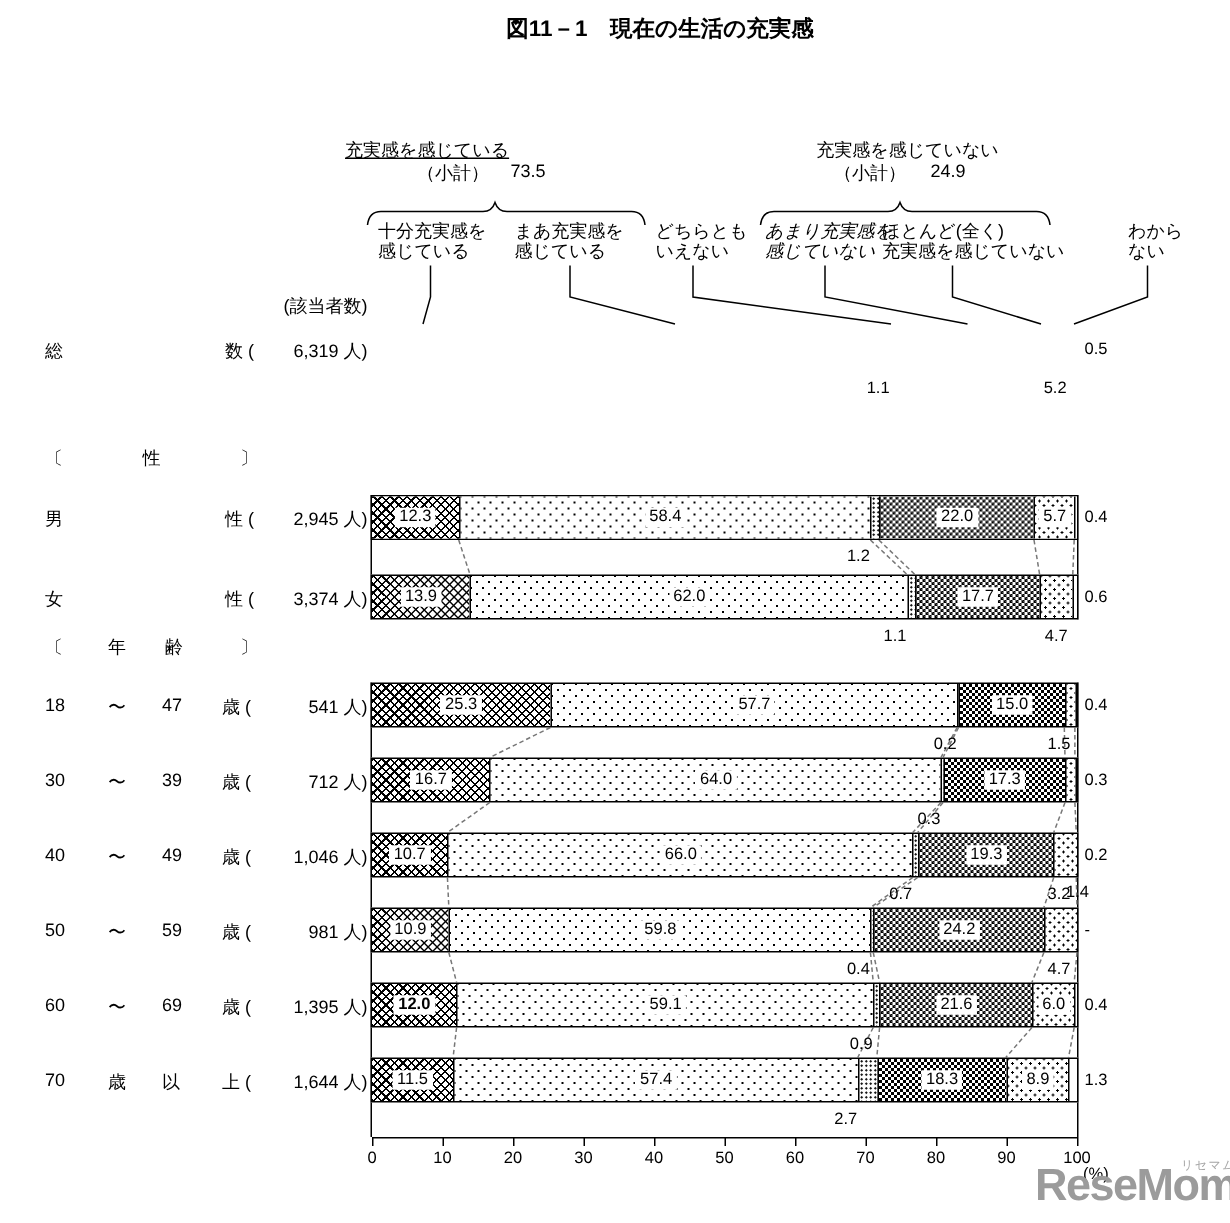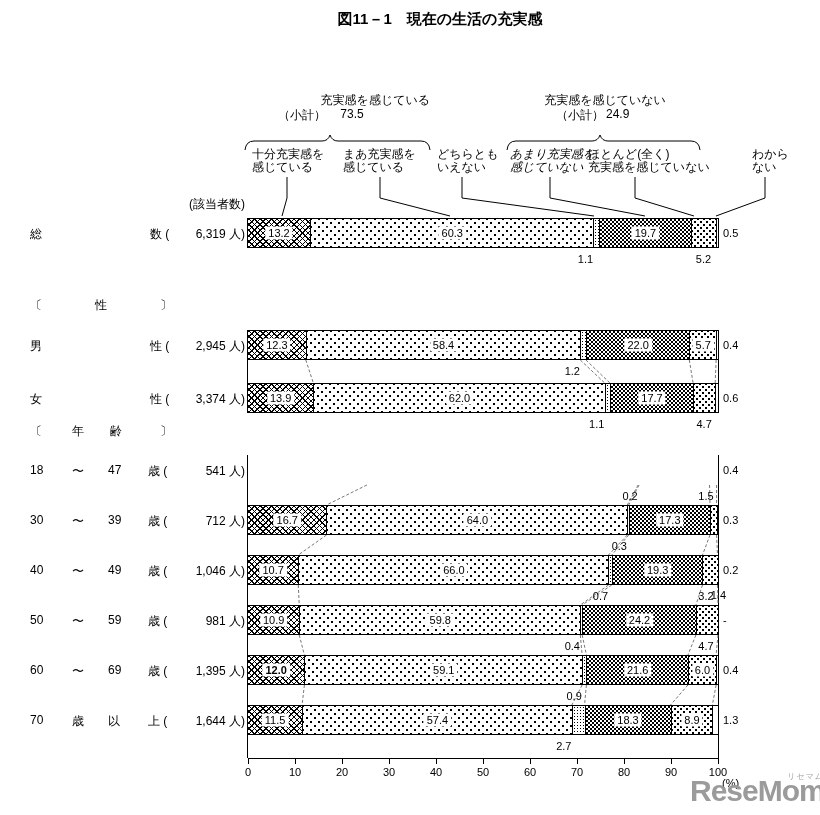--- a/index.html
+++ b/index.html
@@ -1,26 +1,26 @@
 <!DOCTYPE html>
 <html><head>
 <meta charset="utf-8">
 <style>
   html,body{margin:0;padding:0;background:#fff;}
   #page{position:relative;width:820px;height:815px;background:#fff;overflow:hidden;
         font-family:"Liberation Sans","DejaVu Sans",sans-serif;color:#000;}
   .abs{position:absolute;}
   #title{top:10px;left:440px;transform:translateX(-50%);font-size:15px;font-weight:bold;white-space:nowrap;}
   .ann{font-size:12px;white-space:nowrap;}
-  #pos-l1{left:230px;top:92px;width:200px;text-align:right;}
+  #pos-l1{left:230px;top:92px;width:200px;text-align:left;text-decoration:underline;}
   #pos-l2a{left:262px;top:107px;width:80px;text-align:center;}
   #pos-l2b{left:326px;top:107px;width:52px;text-align:center;}
   #neg-l1{left:505px;top:92px;width:200px;text-align:center;}
   #neg-l2a{left:540px;top:107px;width:80px;text-align:center;}
-  #neg-l2b{left:606px;top:107px;width:52px;text-align:left;}
+  #neg-l2b{left:606px;top:107px;width:52px;text-align:center;}
   #respondents{left:140px;top:196px;width:105px;text-align:right;font-size:12px;}
   .col-label{position:absolute;font-size:12px;line-height:13px;white-space:pre-line;}
   .hdr-char,.row-part{position:absolute;font-size:12px;white-space:nowrap;}
   .row-count{position:absolute;font-size:12px;white-space:nowrap;text-align:right;left:158px;width:87px;}
   .bar{position:absolute;box-sizing:border-box;left:247px;width:472px;height:30px;border:1px solid #000;background:#fff;}
   .seg{position:absolute;top:0;height:28px;box-sizing:border-box;}
   .seg-div{border-left:1px solid #000;}
   .seg-val{position:absolute;top:50%;left:50%;transform:translate(-50%,-50%);
            background:#fff;padding:0 3px;font-size:11px;line-height:13px;white-space:nowrap;}
   .below-val,.right-val,.tick-label{position:absolute;font-size:11px;line-height:12px;white-space:nowrap;}
@@ -137,34 +137,20 @@
     <div class="tick-label" style="left: 421px; top: 766px; width: 30px; text-align: center;">40</div>
     <div class="tick-label" style="left: 468px; top: 766px; width: 30px; text-align: center;">50</div>
     <div class="tick-label" style="left: 515px; top: 766px; width: 30px; text-align: center;">60</div>
     <div class="tick-label" style="left: 562px; top: 766px; width: 30px; text-align: center;">70</div>
     <div class="tick-label" style="left: 609px; top: 766px; width: 30px; text-align: center;">80</div>
     <div class="tick-label" style="left: 656px; top: 766px; width: 30px; text-align: center;">90</div>
     <div class="tick-label" style="left: 703px; top: 766px; width: 30px; text-align: center;">100</div>
     <div class="row-part" style="left: 30px; top: 226px;">総</div>
     <div class="row-part" style="left: 150px; top: 226px;">数 (</div>
     <div class="row-count" style="top: 226px;">6,319 人)</div>
-    <div class="bar" style="top: 218px;">
-      <div class="seg p0" style="left: 0px; width: 62.04px;">
-        <div class="seg-val">13.2</div>
-      </div>
-      <div class="seg p1 seg-div" style="left: 62.04px; width: 283.41px;">
-        <div class="seg-val">60.3</div>
-      </div>
-      <div class="seg p2 seg-div" style="left: 345.45px; width: 5.17px;"></div>
-      <div class="seg p3 seg-div" style="left: 350.62px; width: 92.59px;">
-        <div class="seg-val">19.7</div>
-      </div>
-      <div class="seg p4 seg-div" style="left: 443.21px; width: 24.44px;"></div>
-      <div class="seg p5 seg-div" style="left: 467.65px; width: 2.35px;"></div>
-    </div>
     <div class="below-val" style="left: 565.45px; top: 253px; width: 40px; text-align: center;">1.1</div>
     <div class="below-val" style="left: 683.43px; top: 253px; width: 40px; text-align: center;">5.2</div>
     <div class="right-val" style="left: 723px; top: 227px;">0.5</div>
     <div class="hdr-char" style="left: 30px; top: 297px;">〔</div>
     <div class="hdr-char" style="left: 95px; top: 297px;">性</div>
     <div class="hdr-char" style="left: 160px; top: 297px;">〕</div>
     <div class="row-part" style="left: 30px; top: 338px;">男</div>
     <div class="row-part" style="left: 150px; top: 338px;">性 (</div>
     <div class="row-count" style="top: 338px;">2,945 人)</div>
     <div class="bar" style="top: 330px;">
@@ -207,20 +193,34 @@
     <div class="right-val" style="left: 723px; top: 392px;">0.6</div>
     <div class="hdr-char" style="left: 30px; top: 423px;">〔</div>
     <div class="hdr-char" style="left: 72px; top: 423px;">年</div>
     <div class="hdr-char" style="left: 110px; top: 423px;">齢</div>
     <div class="hdr-char" style="left: 160px; top: 423px;">〕</div>
     <div class="row-part" style="left: 30px; top: 463px;">18</div>
     <div class="row-part" style="left: 72px; top: 463px;">〜</div>
     <div class="row-part" style="left: 108px; top: 463px;">47</div>
     <div class="row-part" style="left: 148px; top: 463px;">歳 (</div>
     <div class="row-count" style="top: 463px;">541 人)</div>
+    <div class="bar" style="top: 455px;">
+      <div class="seg p0" style="left: 0px; width: 118.91px;">
+        <div class="seg-val">25.3</div>
+      </div>
+      <div class="seg p1 seg-div" style="left: 118.91px; width: 271.19px;">
+        <div class="seg-val">57.7</div>
+      </div>
+      <div class="seg p2 seg-div" style="left: 390.1px; width: 0.94px;"></div>
+      <div class="seg p3 seg-div" style="left: 391.04px; width: 70.5px;">
+        <div class="seg-val">15.0</div>
+      </div>
+      <div class="seg p4 seg-div" style="left: 461.54px; width: 7.05px;"></div>
+      <div class="seg p5 seg-div" style="left: 468.59px; width: 1.645px;"></div>
+    </div>
     <div class="below-val" style="left: 610.1px; top: 490px; width: 40px; text-align: center;">0.2</div>
     <div class="below-val" style="left: 686px; top: 490px; width: 40px; text-align: center;">1.5</div>
     <div class="right-val" style="left: 723px; top: 464px;">0.4</div>
     <div class="row-part" style="left: 30px; top: 513px;">30</div>
     <div class="row-part" style="left: 72px; top: 513px;">〜</div>
     <div class="row-part" style="left: 108px; top: 513px;">39</div>
     <div class="row-part" style="left: 148px; top: 513px;">歳 (</div>
     <div class="row-count" style="top: 513px;">712 人)</div>
     <div class="bar" style="top: 505px;">
       <div class="seg p0" style="left: 0px; width: 78.49px;">

